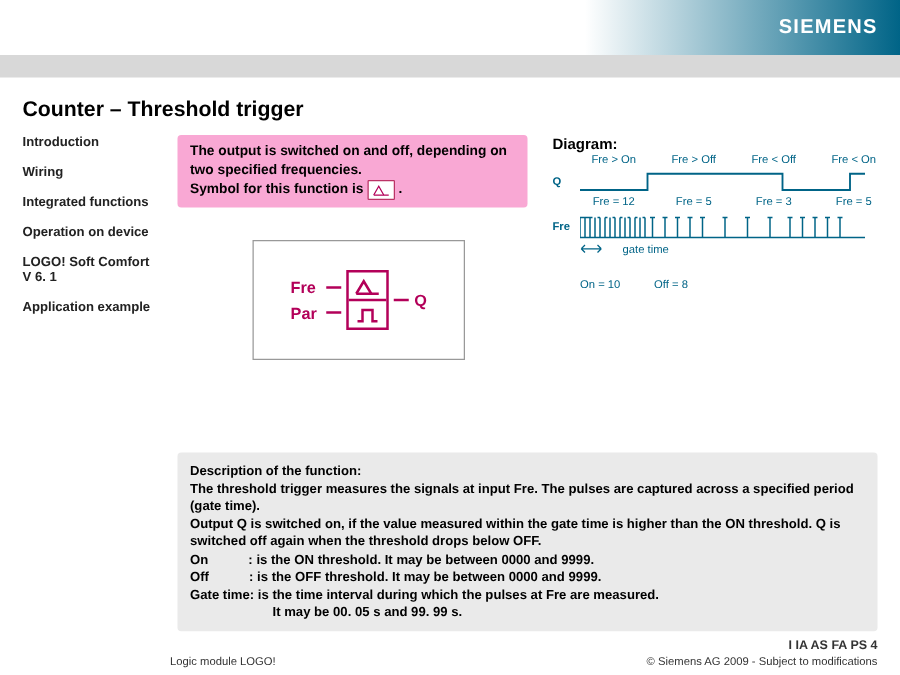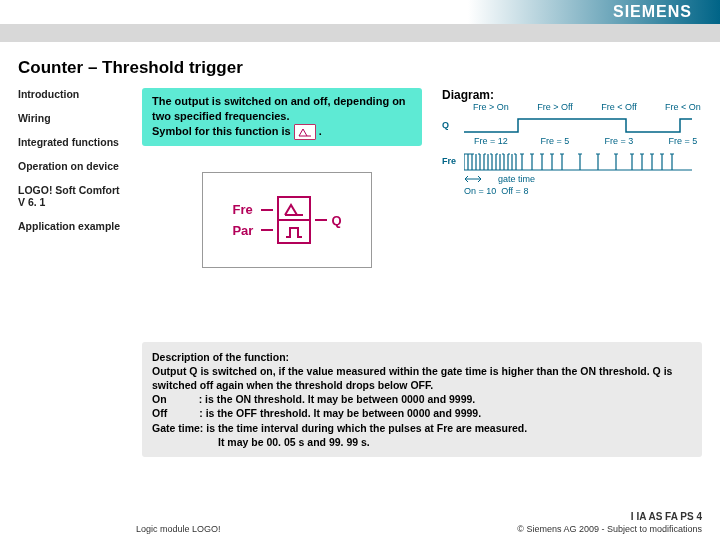--- a/index.html
+++ b/index.html
@@ -1,25 +1,25 @@
 <!DOCTYPE html>
 <html><head>
 <meta charset="utf-8">
 <style>
   * { box-sizing: border-box; margin: 0; padding: 0; }
   body { width: 720px; height: 540px; font-family: Arial, sans-serif; background: #fff; position: relative; overflow: hidden; }
-  .top-band { height: 24px; background: linear-gradient(to right, #fff 0%, #fff 65%, #006487 100%); display: flex; justify-content: flex-end; align-items: center; padding-right: 28px; }
+  .top-band { height: 44px; background: linear-gradient(to right, #fff 0%, #fff 65%, #006487 100%); display: flex; justify-content: flex-end; align-items: center; padding-right: 18px; }
   .top-band .logo { color: #fff; font-weight: bold; font-size: 16px; letter-spacing: 1px; }
   .grey-strip { height: 18px; background: #d8d8d8; margin-bottom: 12px; }
   .title { font-size: 17px; font-weight: bold; padding: 4px 18px 10px; }
   .page-body { display: flex; padding: 0 18px; gap: 14px; }
   .sidebar { width: 112px; display: flex; flex-direction: column; gap: 12px; }
   .sidebar-item { font-size: 10.5px; font-weight: bold; color: #222; line-height: 1.15; }
   .main { flex: 1; position: relative; }
-  .intro-box { background: #5eead4; border-radius: 3px; padding: 6px 10px; font-size: 11px; font-weight: bold; width: 280px; line-height: 1.35; position: relative; }
+  .intro-box { background: #f9a8d4; border-radius: 3px; padding: 6px 10px; font-size: 11px; font-weight: bold; width: 280px; line-height: 1.35; position: relative; }
   .symbol-line { display: flex; align-items: center; gap: 3px; }
   .sym-icon { display: inline-flex; width: 22px; height: 16px; border: 1px solid #b36; background: #fff; align-items: center; justify-content: center; border-radius: 1px; }
   .sym-icon svg { width: 14px; height: 10px; }
   .fbd-box { position: absolute; left: 60px; top: 84px; width: 170px; height: 96px; border: 1px solid #999; background: #fff; display: flex; align-items: center; justify-content: center; }
   .fbd-inner { display: flex; align-items: center; gap: 4px; font-size: 13px; font-weight: bold; color: #b30059; }
   .fbd-block { width: 34px; height: 48px; border: 2px solid #b30059; display: flex; flex-direction: column; }
   .fbd-top { flex: 1; display: flex; align-items: center; justify-content: center; }
   .fbd-top svg { width: 22px; height: 16px; }
   .fbd-bot { flex: 1; border-top: 2px solid #b30059; display: flex; align-items: center; justify-content: center; }
   .fbd-bot svg { width: 20px; height: 14px; }
@@ -31,21 +31,21 @@
   .tbl-row { display: flex; align-items: center; margin-top: 4px; }
   .tbl-row .lab { width: 22px; font-weight: bold; }
   .tbl-hdr { display: flex; gap: 10px; margin-left: 22px; margin-top: 0; }
   .tbl-hdr span { width: 54px; text-align: center; }
   .q-wave { width: 228px; height: 18px; margin-left: 0; }
   .q-vals { display: flex; gap: 10px; margin-left: 22px; margin-top: 2px; }
   .q-vals span { width: 54px; text-align: center; }
   .fre-wave { width: 228px; height: 22px; }
   .gate { margin-left: 22px; margin-top: 2px; display: flex; align-items: center; gap: 16px; font-size: 9px; color: #006487; }
   .gate-arrow { width: 18px; height: 8px; }
-  .onoff { margin-left: 22px; margin-top: 2px; display: flex; gap: 5px; font-size: 9px; color: #006487; }
+  .onoff { margin-left: 22px; margin-top: 18px; display: flex; gap: 27px; font-size: 9px; color: #006487; }
   .desc-box { background: #eaeaea; border-radius: 3px; padding: 8px 10px; font-size: 10.5px; font-weight: bold; margin-top: 196px; width: 560px; line-height: 1.35; }
   .desc-box .indent { margin-left: 66px; }
   .footer { position: absolute; bottom: 6px; left: 0; right: 0; padding: 0 18px; font-size: 9px; display: flex; justify-content: space-between; align-items: flex-end; }
   .footer .fl { color: #333; margin-left: 118px; }
   .footer .fr { text-align: right; color: #333; }
   .footer .fr .pg { font-size: 10px; font-weight: bold; margin-bottom: 2px; }
 </style>
 </head>
 <body>
 
@@ -154,20 +154,21 @@
         </div>
         <div class="onoff">
           <span>On = 10</span>
           <span>Off = 8</span>
         </div>
       </div>
     </div>
 
     <div class="desc-box">
       <div>Description of the function:</div>
+      <div>The threshold trigger measures the signals at input Fre. The pulses are captured across a specified period (gate time).</div>
       <div>Output Q is switched on, if the value measured within the gate time is higher than the ON threshold. Q is switched off again when the threshold drops below OFF.</div>
       <div>
         <span>On</span>&nbsp;&nbsp;&nbsp;&nbsp;&nbsp;&nbsp;&nbsp;&nbsp;&nbsp;&nbsp;&nbsp;<span>: is the ON threshold. It may be between 0000 and 9999.</span>
       </div>
       <div>
         <span>Off</span>&nbsp;&nbsp;&nbsp;&nbsp;&nbsp;&nbsp;&nbsp;&nbsp;&nbsp;&nbsp;&nbsp;<span>: is the OFF threshold. It may be between 0000 and 9999.</span>
       </div>
       <div>Gate time: is the time interval during which the pulses at Fre are measured.</div>
       <div class="indent">It may be 00. 05 s and 99. 99 s.</div>
     </div>

